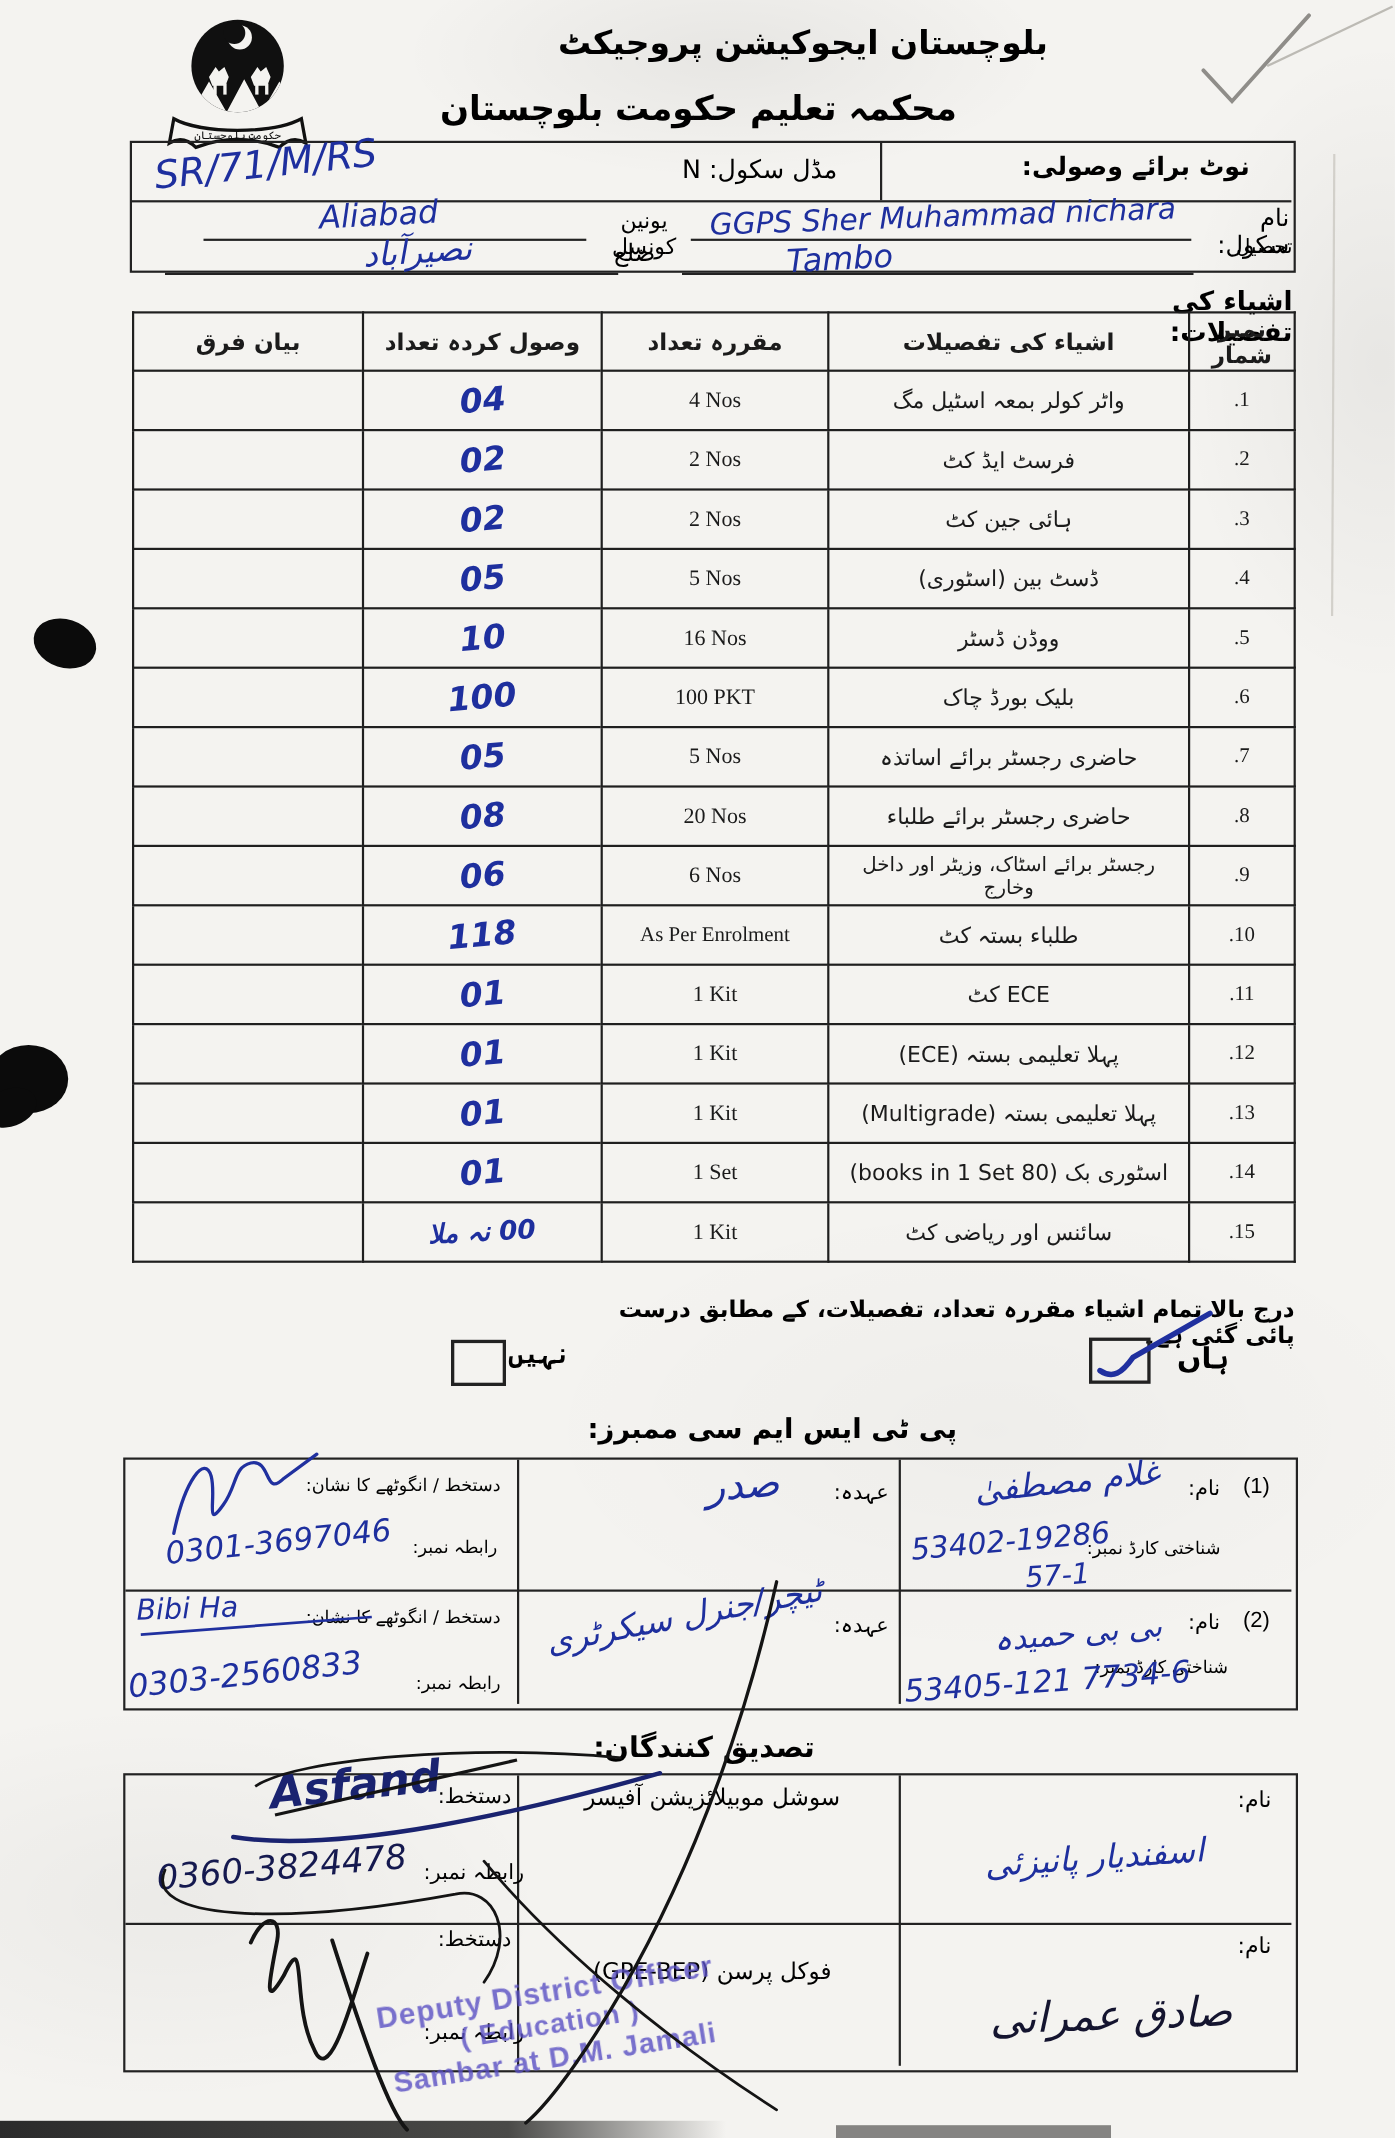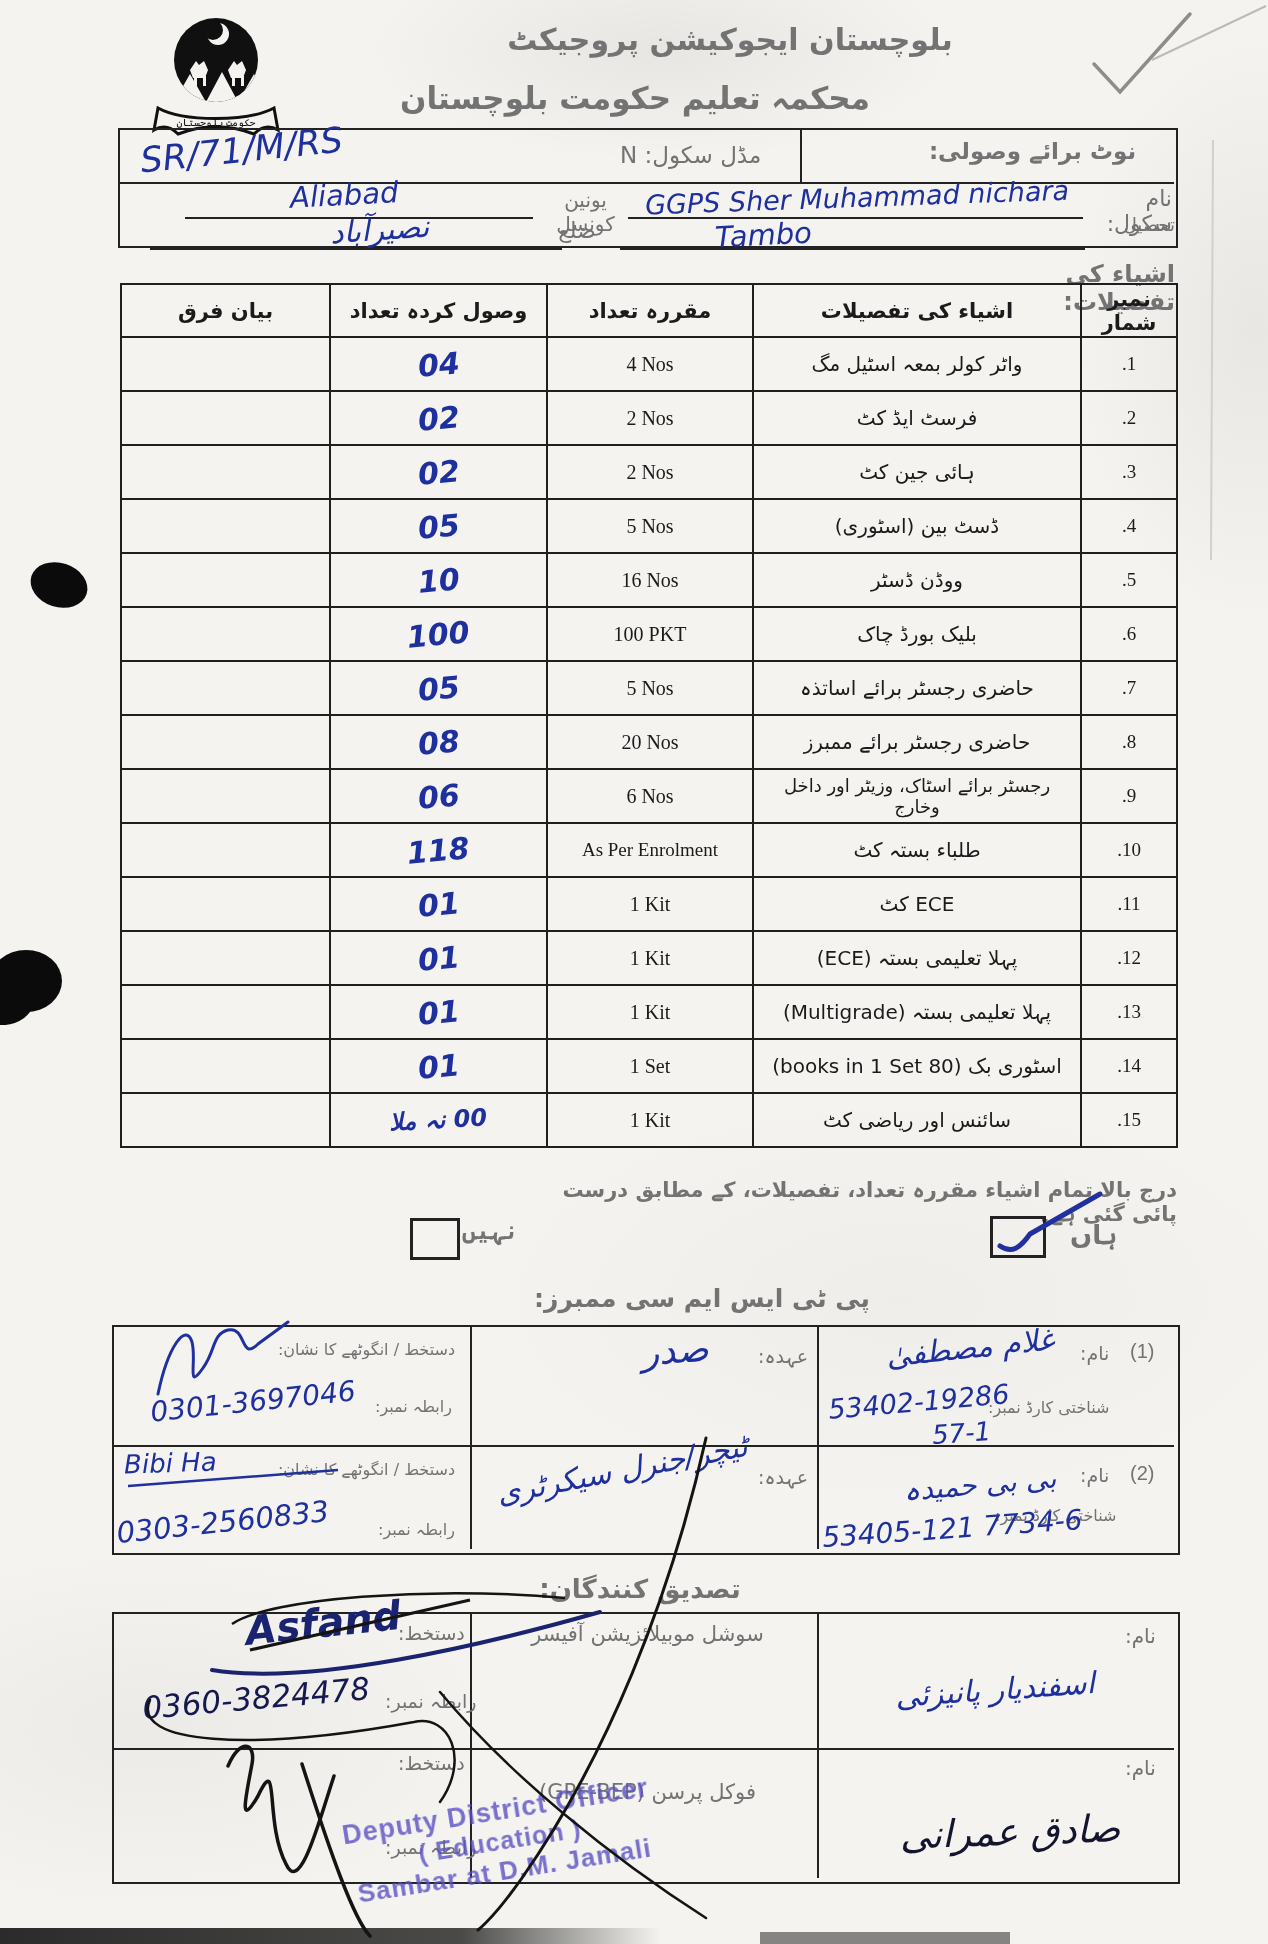--- a/index.html
+++ b/index.html
@@ -8,21 +8,21 @@
     font-family:"Liberation Sans",sans-serif;color:#1b1b1b;
     background:
       radial-gradient(420px 160px at 660px 50px, rgba(0,0,0,0.055), transparent 70%),
       radial-gradient(260px 420px at 1255px 330px, rgba(0,0,0,0.05), transparent 70%),
       radial-gradient(500px 260px at 150px 1730px, rgba(0,0,0,0.035), transparent 70%),
       radial-gradient(600px 300px at 900px 1300px, rgba(0,0,0,0.025), transparent 70%),
       #f4f3f0;
   }
   .abs{position:absolute;}
   .urdu{direction:rtl;font-family:"DejaVu Sans","Liberation Serif",sans-serif;}
-  .print{color:#737373;}
+  .print{color:#000000;}
   .b{font-weight:bold;}
   .hw{color:#1e2f9e;font-style:italic;font-family:"DejaVu Sans",sans-serif;white-space:nowrap;}
   .hw-urdu{direction:rtl;}
   .uline{border-bottom:2px solid #222;height:1px;}
   .boxline{background:#222;}
   .rect{border:2px solid #222;}
   
   table.items{border-collapse:collapse;direction:rtl;table-layout:fixed;}
   table.items td,table.items th{border:2px solid #1f1f1f;padding:0 6px;overflow:hidden;}
   table.items th{font-weight:bold;font-size:21px;}
@@ -154,21 +154,21 @@
       </tr>
   <tr style="height:54px;">
         <td class="serial">.7</td>
         <td class="item urdu">حاضری رجسٹر برائے اساتذہ</td>
         <td class="fixed">5 Nos</td>
         <td class="received"><span class="hw">05</span></td>
         <td></td>
       </tr>
   <tr style="height:54px;">
         <td class="serial">.8</td>
-        <td class="item urdu">حاضری رجسٹر برائے ممبرز</td>
+        <td class="item urdu">حاضری رجسٹر برائے طلباء</td>
         <td class="fixed">20 Nos</td>
         <td class="received"><span class="hw">08</span></td>
         <td></td>
       </tr>
   <tr style="height:54px;">
         <td class="serial">.9</td>
         <td class="item urdu" style="font-size:18px;">رجسٹر برائے اسٹاک، وزیٹر اور داخل وخارج</td>
         <td class="fixed">6 Nos</td>
         <td class="received"><span class="hw">06</span></td>
         <td></td>

